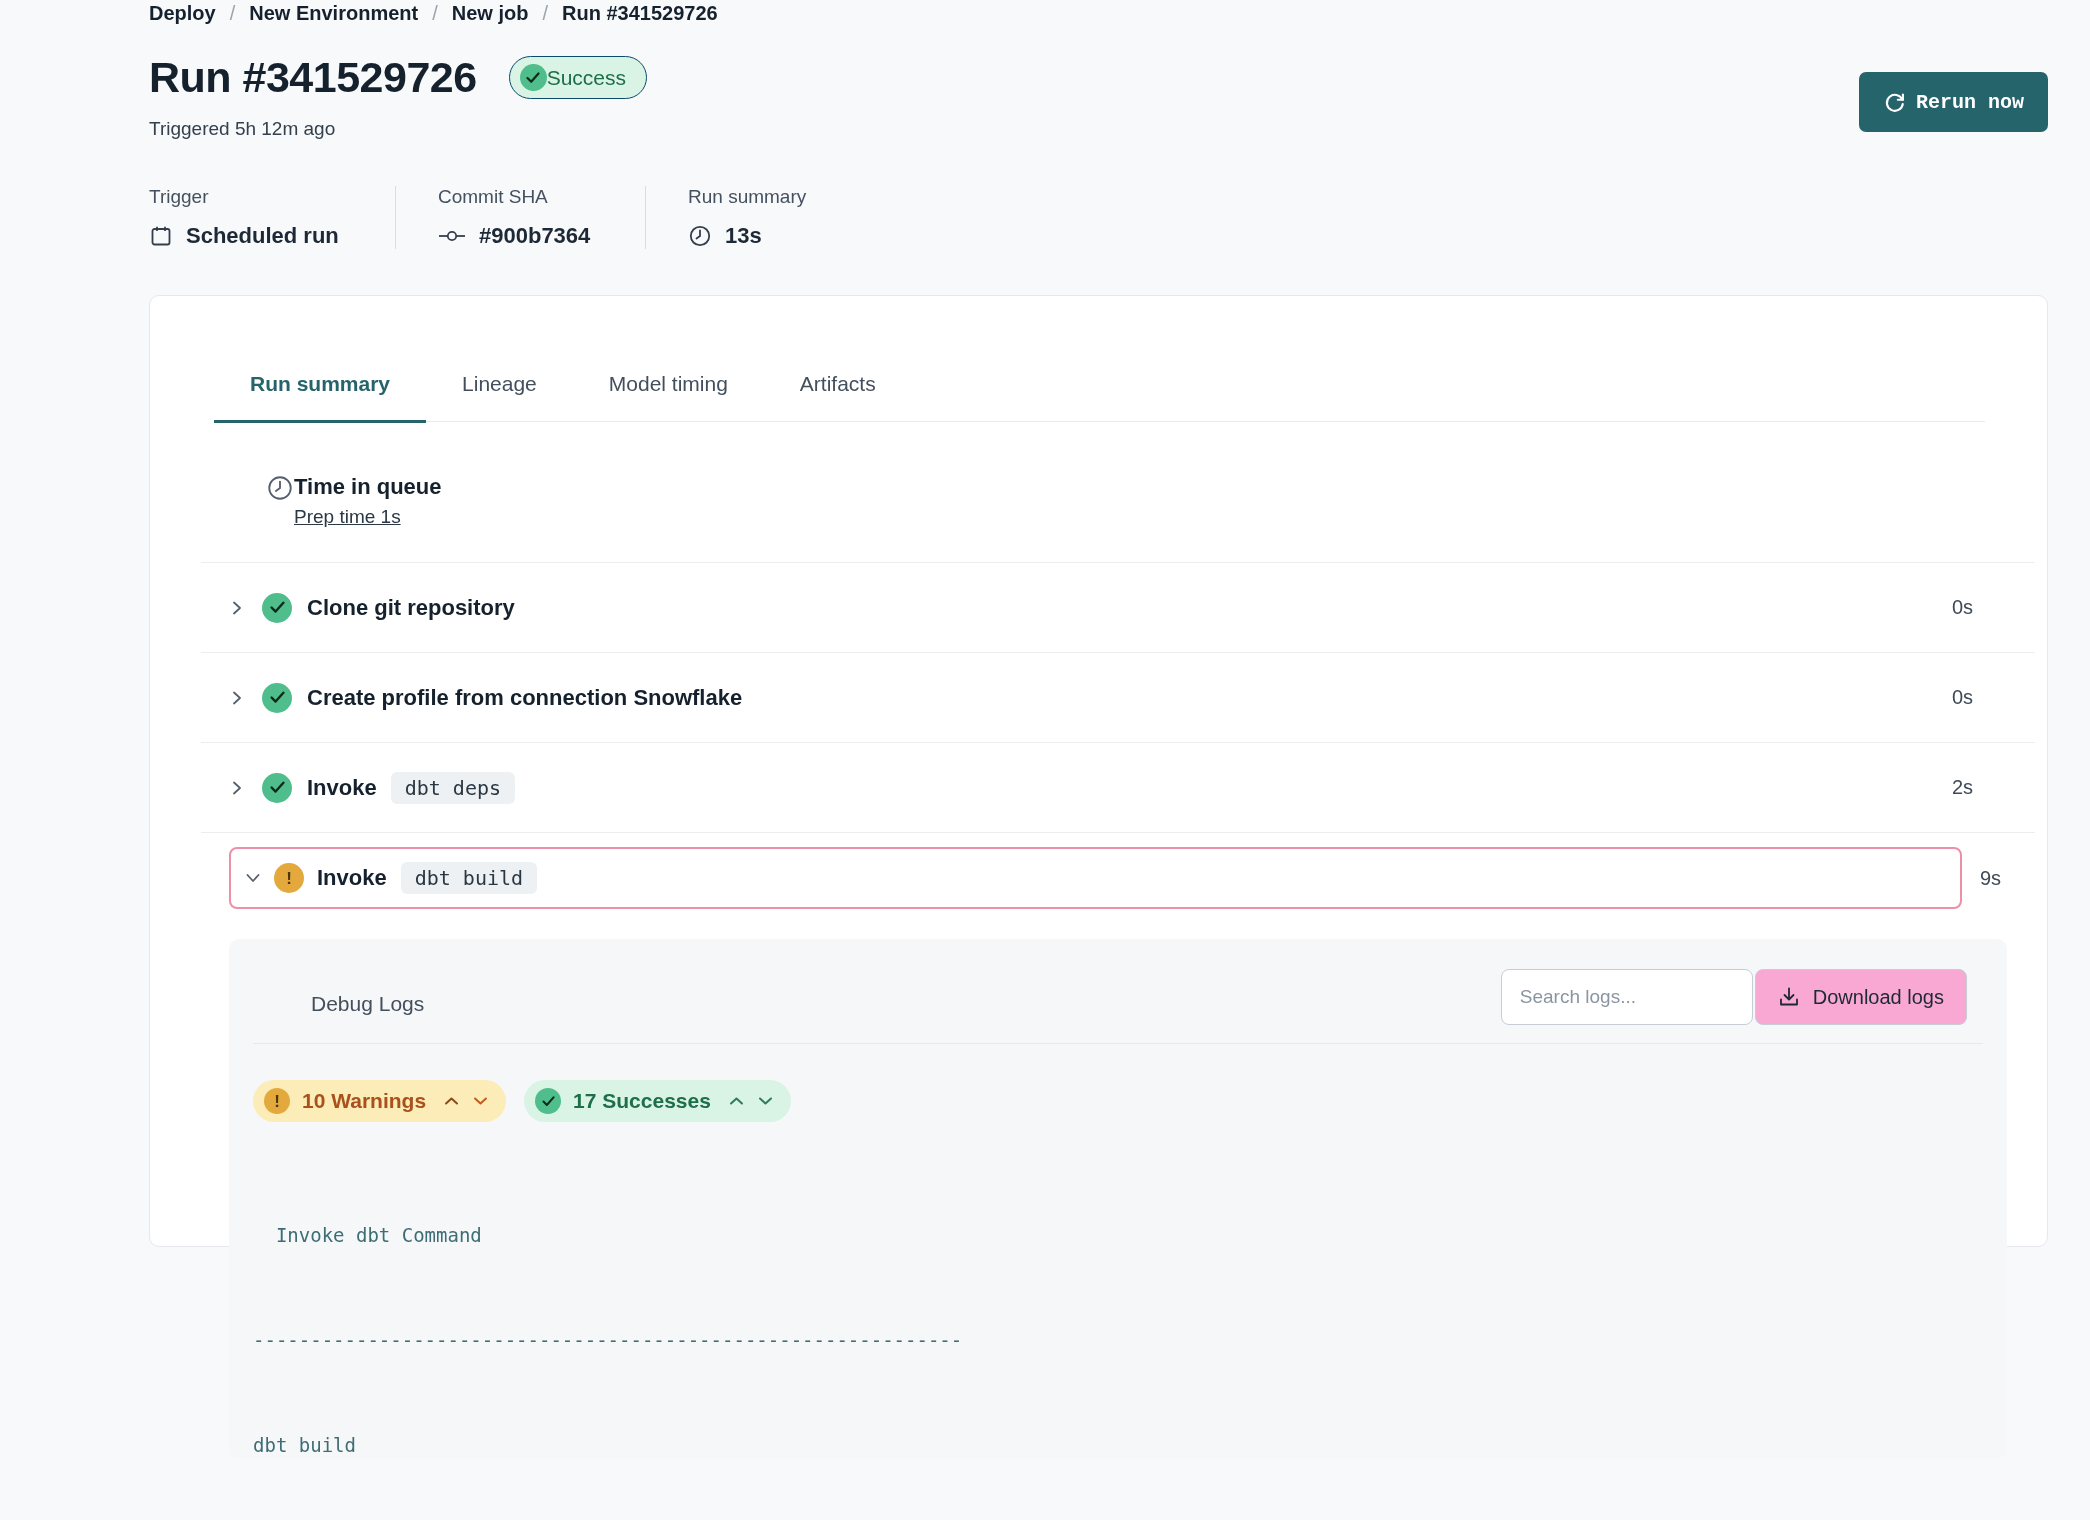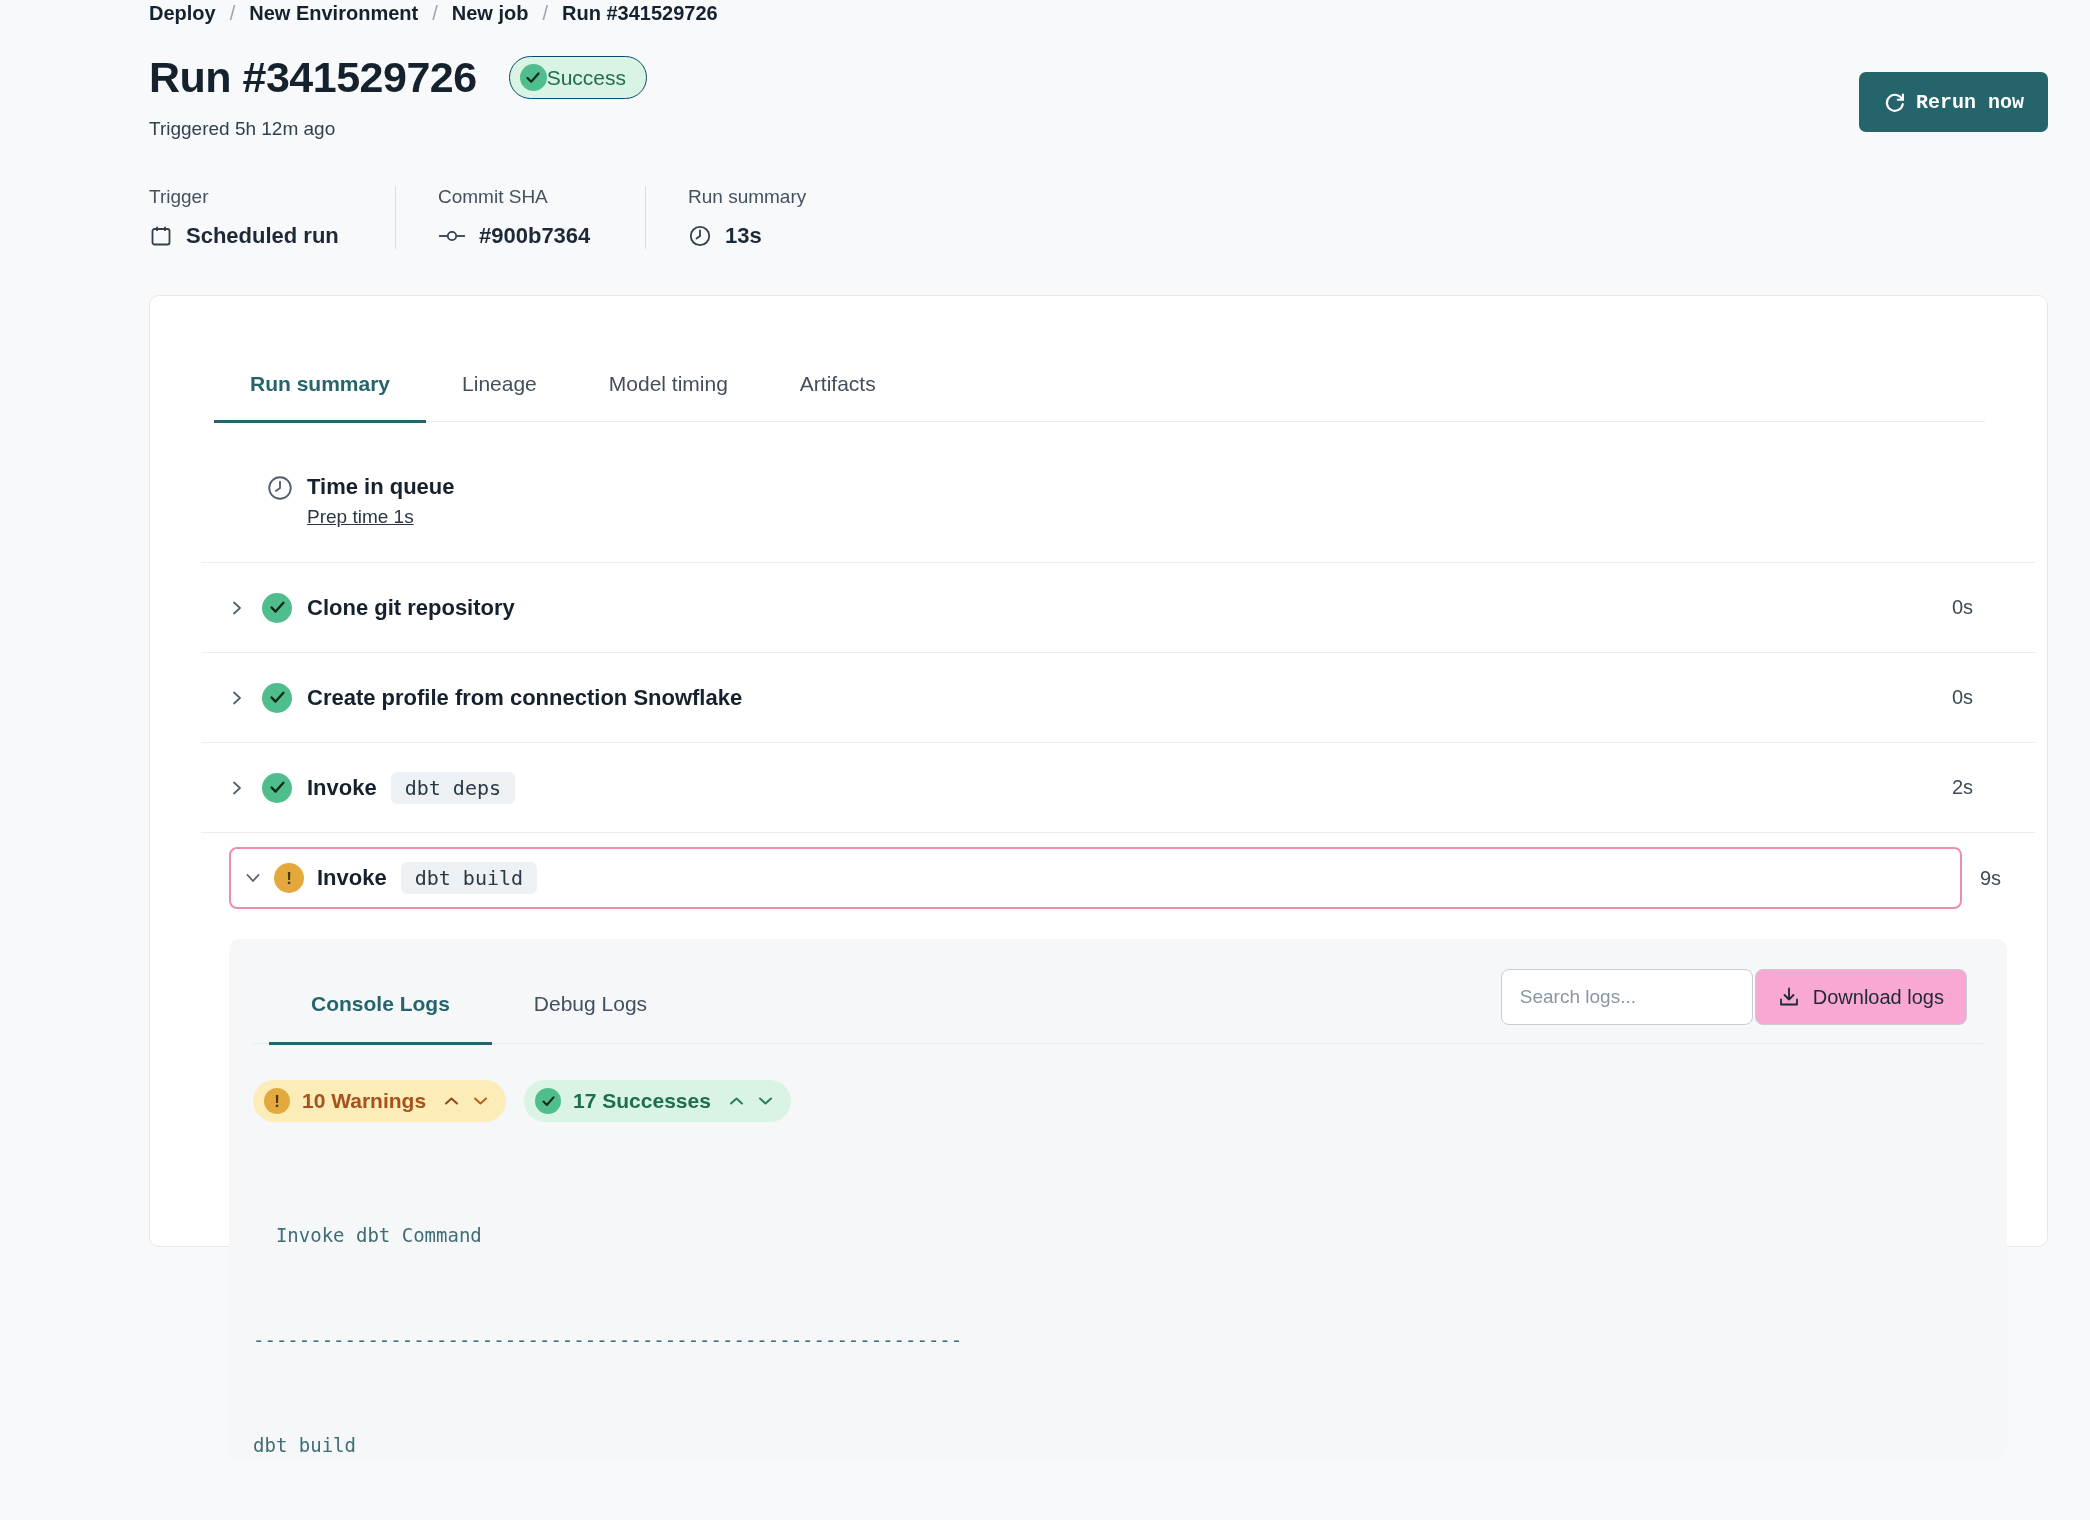--- a/index.html
+++ b/index.html
@@ -55,21 +55,21 @@
   
   .card {
     margin-top:46px; background:#fff; border:1px solid #e5e8ed; border-radius:10px;
     height:952px; padding-top:76px;
   }
   .tabs-row { margin:0 62px 0 64px; border-bottom:1px solid #e8ebef; display:flex; }
   .tab { padding:0 36px 24px; font-size:21px; color:#434f5c; cursor:pointer;
          border-bottom:3px solid transparent; margin-bottom:-2px; }
   .tab.active { color:#26646c; font-weight:700; border-bottom-color:#26646c; }
 
-  .queue-section { padding:50px 0 30px 116px; display:flex; gap:13px; }
+  .queue-section { padding:50px 0 30px 116px; display:flex; }
   .queue-text .queue-title { font-size:22px; font-weight:700; color:#16212e; line-height:30px; }
   .queue-text .queue-link { font-size:19px; color:#2a3744; text-decoration:underline;
                             line-height:30px; cursor:pointer; display:inline-block; }
 
   .steps { margin:0 12px 0 51px; }
   .step { border-top:1px solid #ebedf0; height:90px; display:flex; align-items:center;
           padding:0 62px 0 28px; cursor:pointer; }
   .step-title { font-size:22px; font-weight:700; color:#16212e; margin-left:15px; }
   .step-chip { font-family:"DejaVu Sans Mono", monospace; font-size:20px; color:#2a3744;
                background:#eef1f3; border-radius:6px; padding:4px 14px; margin-left:14px; }
@@ -287,21 +287,20 @@
         </div>
         <span class="step-duration">9s</span>
       </div>
 
     </div>
 
     <div class="console-panel">
 
       <div class="console-header">
         <div class="console-tabs">
-          <div class="console-tab active">Console Logs</div>
           <div class="console-tab">Debug Logs</div>
         </div>
         <div class="console-actions">
           <input class="search-input" type="text" placeholder="Search logs..." style="">
           <button class="download-button">
             <span>
               <svg width="22" height="22" viewBox="0 0 22 22" fill="none" stroke="#1d2936" stroke-width="1.8" stroke-linecap="round" stroke-linejoin="round">
                 <line x1="11" y1="2.5" x2="11" y2="13"></line>
                   <polyline points="6.5,9 11,13.5 15.5,9"></polyline>
                 <polyline points="3,13.5 3,18.5 19,18.5 19,13.5"></polyline>

